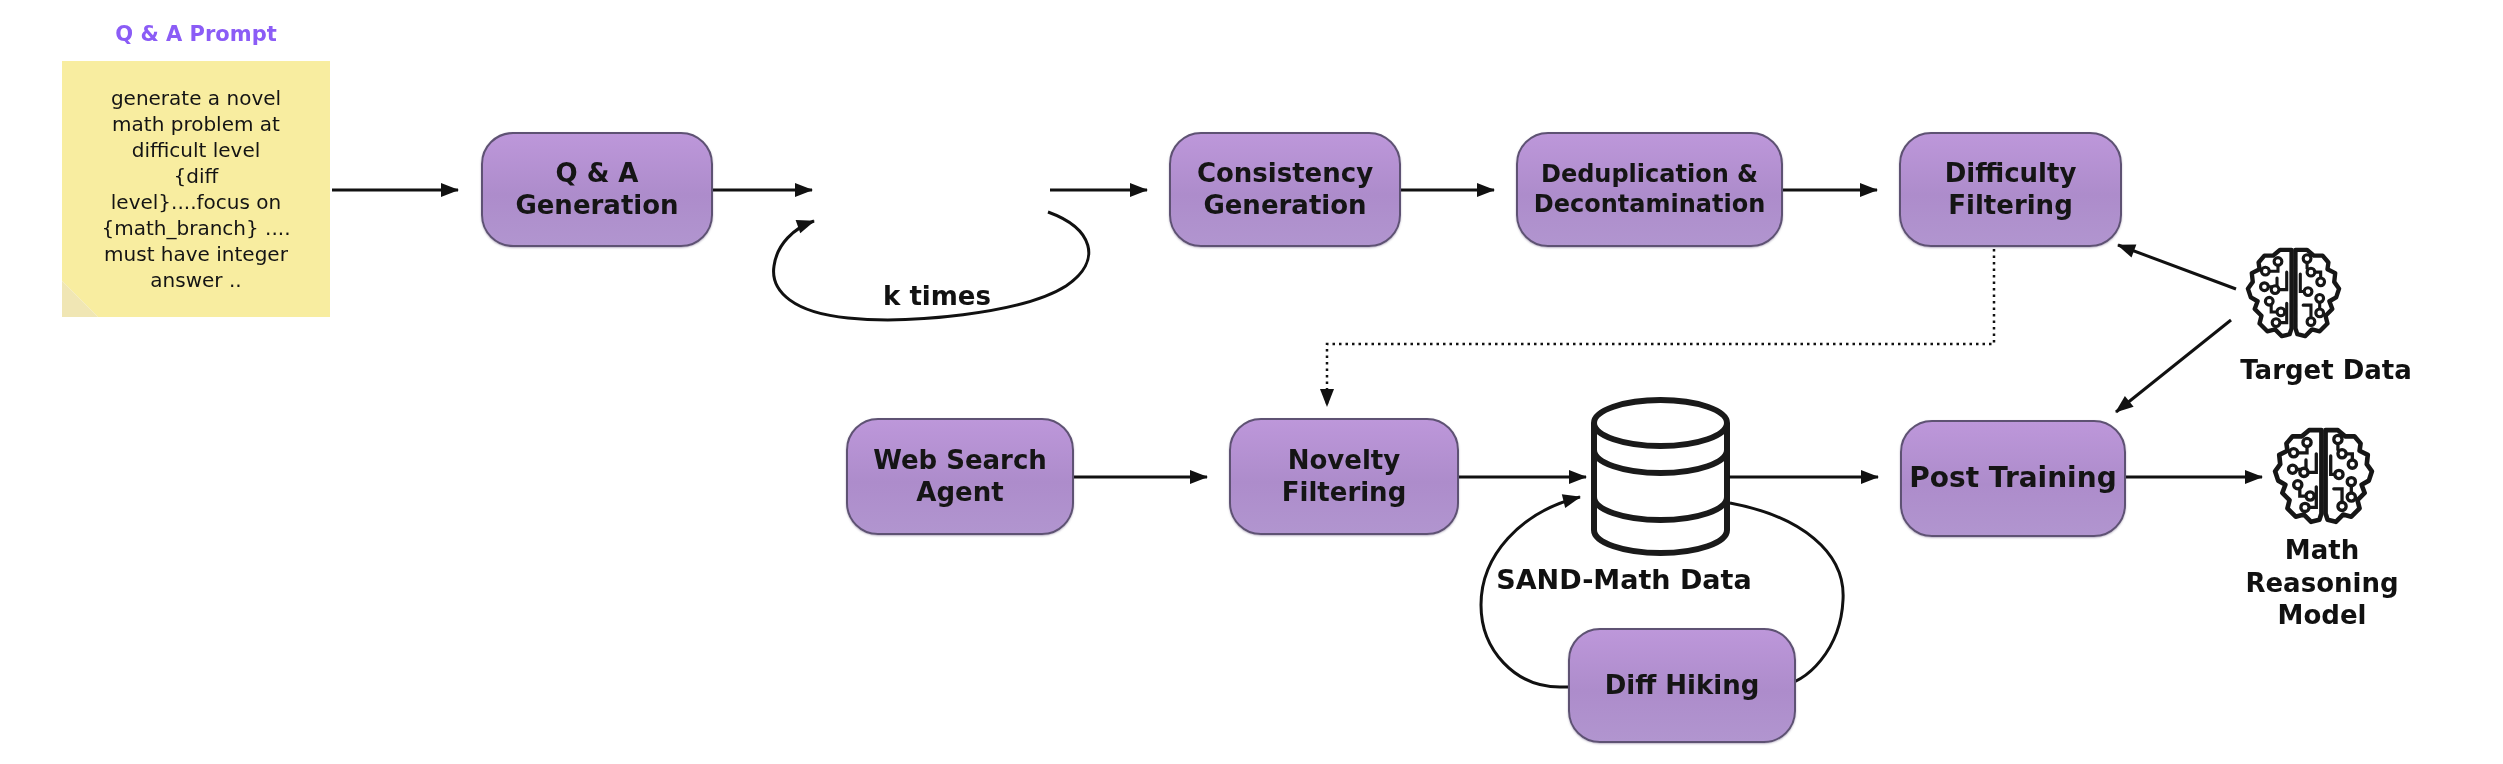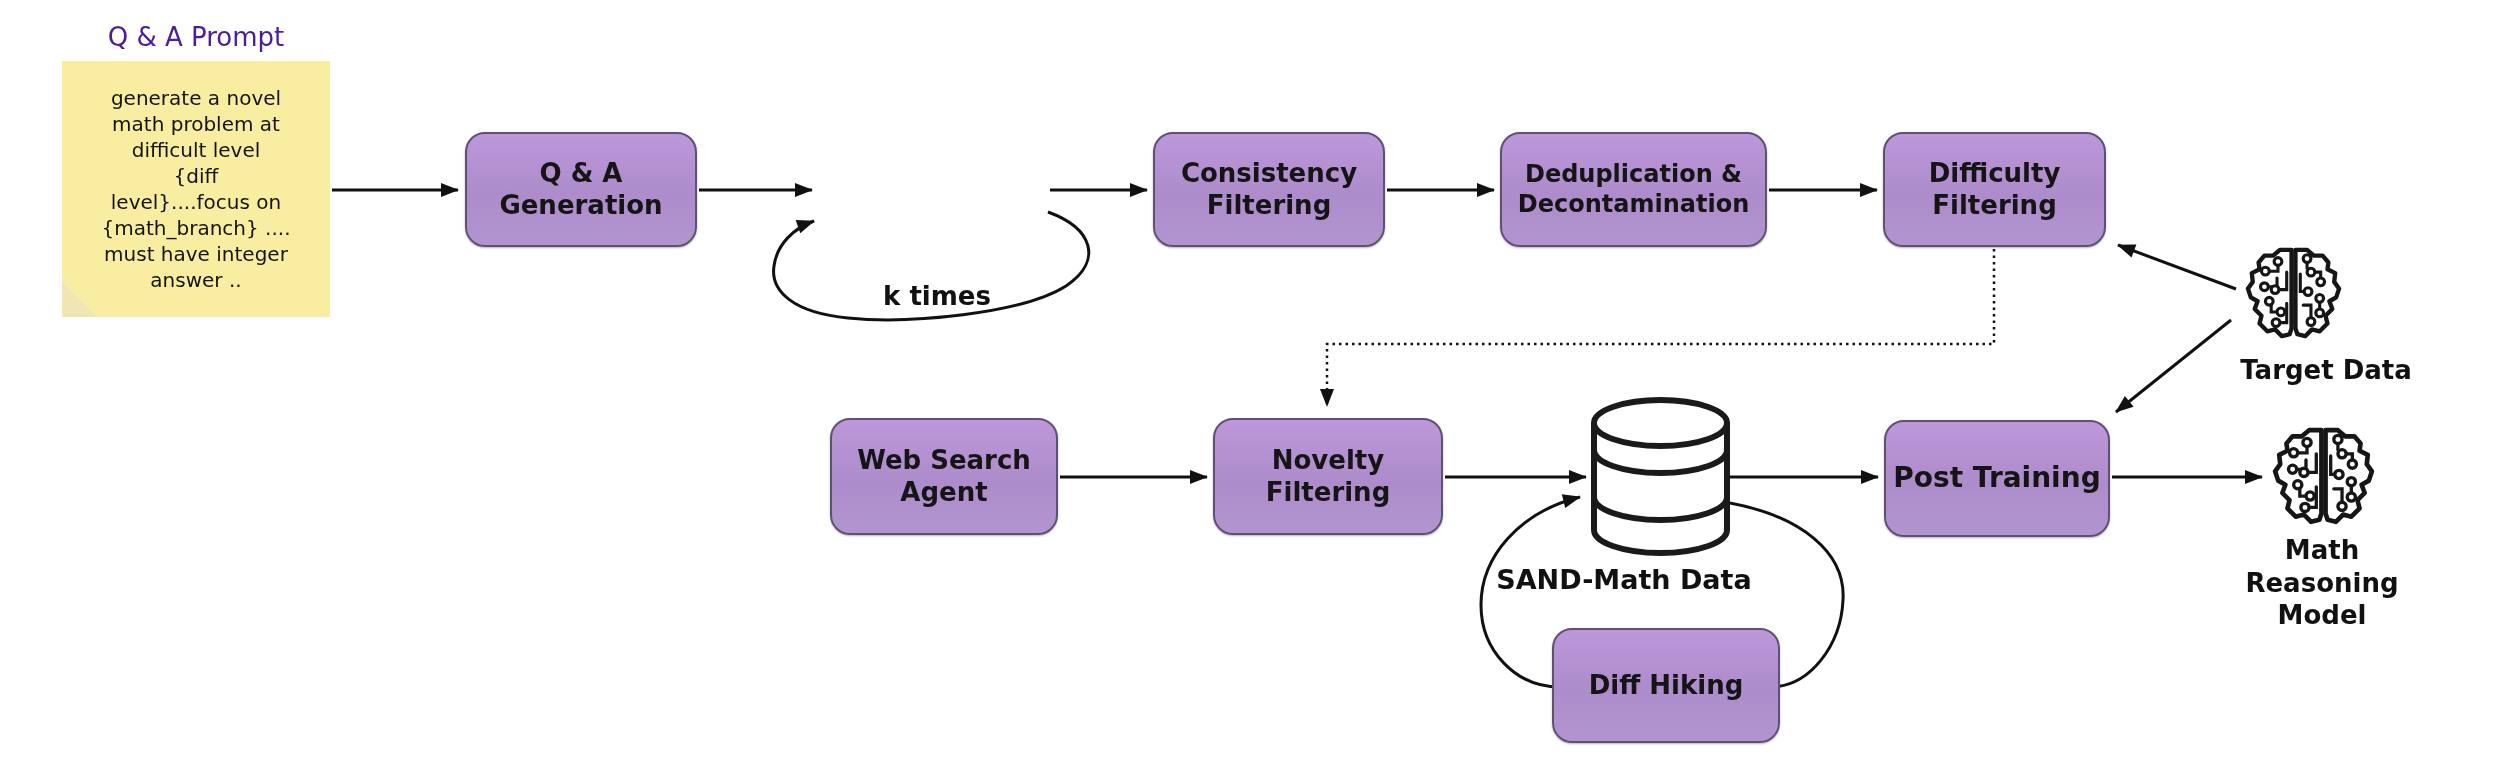--- a/index.html
+++ b/index.html
@@ -10,38 +10,39 @@
     font-family:"DejaVu Sans","Liberation Sans",sans-serif;
     overflow:hidden;
   }
   #wires{position:absolute;left:0;top:0;width:2503px;height:764px;}
   .node{
     position:absolute;
     display:flex;align-items:center;justify-content:center;
     text-align:center;
     background:linear-gradient(180deg,#bd97da 0%,#ad8ccb 55%,#b195cf 100%);
     border:2.5px solid #5e5273;
-    border-radius:20px;
+    border-radius:32px;
     color:#151515;
     font-weight:bold;
     line-height:1.22;
     white-space:pre-line;
     box-shadow:0 1px 2px rgba(60,40,90,0.35);
     box-sizing:border-box;
+    margin-left:16px;
   }
   .lbl{
     position:absolute;
     text-align:center;
     color:#111;
     font-weight:bold;
     white-space:pre-line;
     line-height:1.25;
   }
   
-  #note-title{position:absolute;left:62px;top:22px;width:268px;text-align:center;font-weight:normal;font-size:26px;color:#4c1d95;}
+  #note-title{position:absolute;left:62px;top:22px;width:268px;text-align:center;font-weight:bold;font-size:21px;color:#8b5cf6;}
   #note{
     position:absolute;left:62px;top:61px;width:268px;height:256px;
     background:#f8eda0;
     clip-path:polygon(0 0,100% 0,100% 100%,36px 100%,0 calc(100% - 36px));
     display:flex;align-items:center;justify-content:center;
     text-align:center;
     font-size:20px;line-height:1.3;color:#141414;
     white-space:pre-line;
     box-sizing:border-box;padding:14px 10px;
   }
@@ -152,21 +153,21 @@
 {diff
 level}....focus on
 {math_branch} ....
 must have integer
 answer ..</div>
   <div id="note-fold"></div>
 
   <div class="node n-qa">Q &amp; A
 Generation</div>
   <div class="node n-cf">Consistency
-Filtering</div>
+Generation</div>
   <div class="node n-dd">Deduplication &amp;
 Decontamination</div>
   <div class="node n-df">Difficulty
 Filtering</div>
   <div class="node n-ws">Web Search
 Agent</div>
   <div class="node n-nf">Novelty
 Filtering</div>
   <div class="node n-pt">Post Training</div>
   <div class="node n-dh">Diff Hiking</div>

